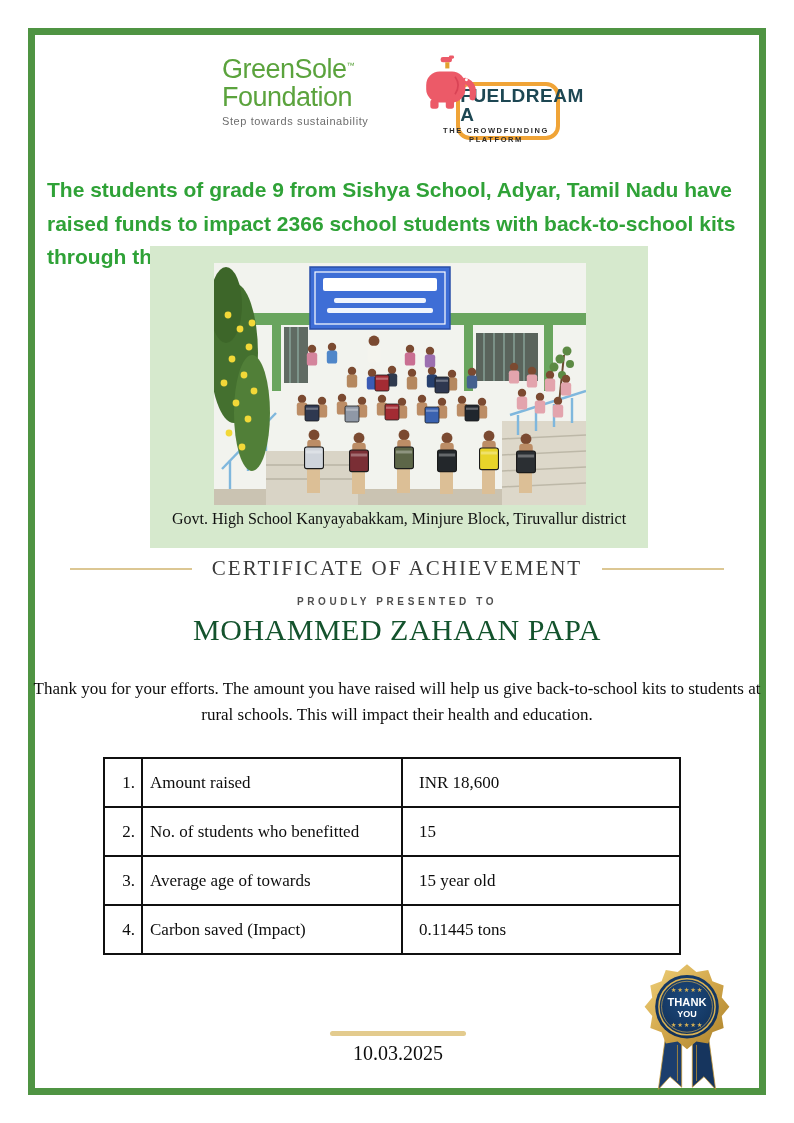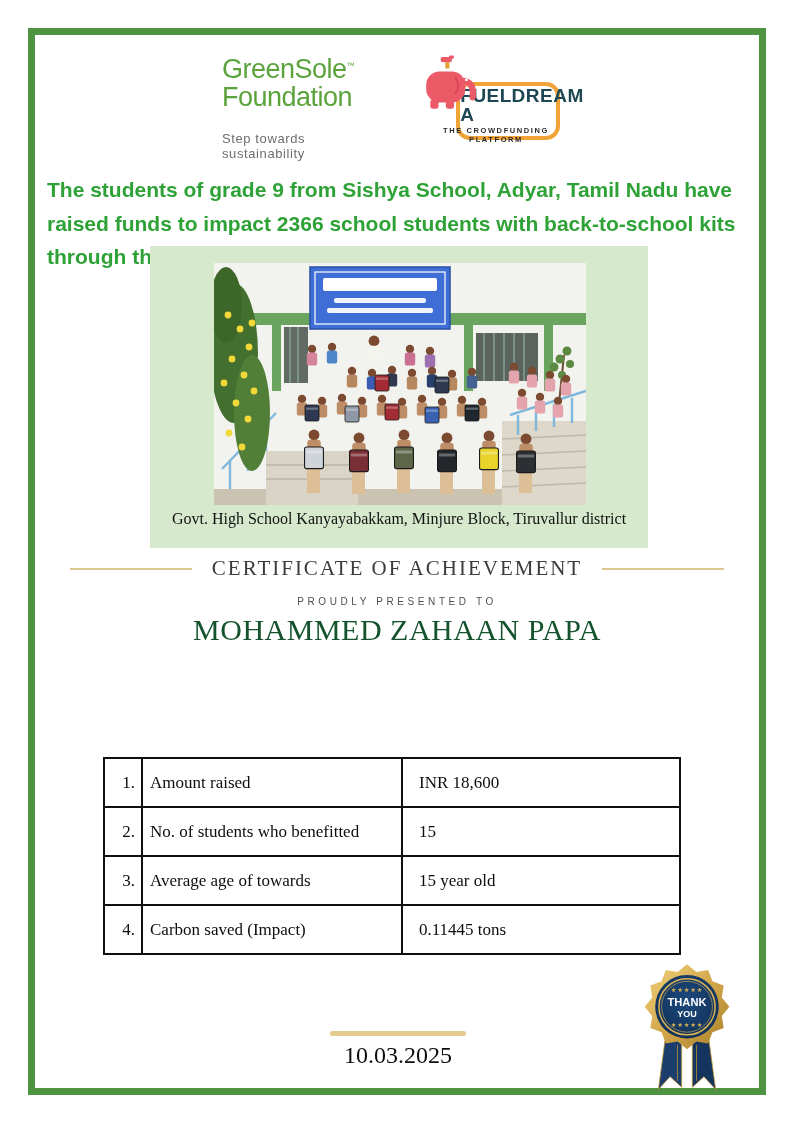--- a/index.html
+++ b/index.html
@@ -7,21 +7,21 @@
         font-family:"Liberation Sans","DejaVu Sans",sans-serif;}
   .frame{position:absolute;left:28px;top:28px;width:738px;height:1067px;
          border:7px solid #4f9443;box-sizing:border-box;}
 
   
   .logos{position:absolute;top:52px;left:0;width:794px;display:flex;justify-content:center;
          align-items:flex-start;gap:40px;}
   .gs-logo{width:158px;text-align:left;}
   .gs-line{font-size:27px;line-height:28px;color:#5ba33d;letter-spacing:-0.5px;}
   .gs-tm{font-size:8px;vertical-align:super;color:#5ba33d;}
-  .gs-tag{margin-top:20px;font-size:13px;color:#6d6d6d;letter-spacing:0.6px;}
+  .gs-tag{margin-top:4px;font-size:11px;color:#6d6d6d;letter-spacing:0.6px;}
   .fad-logo{position:relative;width:152px;height:88px;}
   .fad-box{position:absolute;left:36px;top:6px;width:104px;height:58px;border:4px solid #f0a437;
            border-radius:14px;box-sizing:border-box;display:flex;flex-direction:row;
            justify-content:center;padding-left:28px;margin-top:24px;}
   .fad-word{font-size:19px;font-weight:800;line-height:19px;color:#1d4753;letter-spacing:0.5px;}
   .fad-eleph{position:absolute;left:0;top:0;width:66px;height:70px;}
   .fad-tag{position:absolute;left:0;top:74px;width:152px;text-align:center;font-size:7.5px;
            font-weight:700;letter-spacing:1.6px;color:#2b2b2b;}
 
   
@@ -34,40 +34,40 @@
   .caption{position:absolute;left:0;top:264px;width:498px;text-align:center;
            font-family:"Liberation Serif","DejaVu Serif",serif;font-size:16px;color:#111;}
 
   
   .title-row{position:absolute;top:556px;left:0;width:794px;display:flex;justify-content:center;
              align-items:center;gap:20px;}
   .gold-line{width:122px;height:2px;background:#dcc793;}
   .cert-title{font-family:"Liberation Serif","DejaVu Serif",serif;font-size:21px;font-weight:400;
               letter-spacing:2px;color:#3b3b3b;white-space:nowrap;}
   .presented{position:absolute;top:596px;left:0;width:794px;text-align:center;font-size:10px;
-             font-weight:400;letter-spacing:3.6px;color:#4f4f4f;}
+             font-weight:700;letter-spacing:3.6px;color:#4f4f4f;}
   .recipient{position:absolute;top:613px;left:0;width:794px;text-align:center;
              font-family:"Liberation Serif","DejaVu Serif",serif;font-size:30px;color:#14532d;
              letter-spacing:0.5px;}
   .message{position:absolute;top:676px;left:27px;width:740px;text-align:center;
            font-family:"Liberation Serif","DejaVu Serif",serif;font-size:17px;line-height:1.55;color:#0d0d0d;}
 
   
   .info-table{position:absolute;left:103px;top:757px;border-collapse:collapse;
               font-family:"Liberation Serif","DejaVu Serif",serif;font-size:17px;color:#0d0d0d;}
   .info-table td{border:2px solid #101010;height:49px;vertical-align:middle;}
   .td-num{width:38px;text-align:right;padding-right:6px;box-sizing:border-box;}
   .td-label{width:260px;padding-left:7px;box-sizing:border-box;}
   .td-value{width:278px;padding-left:16px;box-sizing:border-box;}
 
   
   .date-line{position:absolute;left:330px;top:1031px;width:136px;height:5px;border-radius:3px;
              background:#e3cb8e;}
   .date-text{position:absolute;left:300px;top:1042px;width:196px;text-align:center;
-             font-family:"Liberation Serif","DejaVu Serif",serif;font-size:24px;color:#0d0d0d;}
+             font-family:"Liberation Serif","DejaVu Serif",serif;font-size:20px;color:#0d0d0d;}
   .badge{position:absolute;left:634px;top:962px;width:106px;height:134px;}
 </style>
 </head>
 <body>
 
 <div class="page">
   <div class="frame"></div>
 
   <div class="logos">
     <div class="gs-logo">
@@ -289,20 +289,21 @@
     <div class="caption">Govt. High School Kanyayabakkam, Minjure Block, Tiruvallur district</div>
   </div>
 
   <div class="title-row">
     <div class="gold-line"></div>
     <div class="cert-title">CERTIFICATE OF ACHIEVEMENT</div>
     <div class="gold-line"></div>
   </div>
   <div class="presented">PROUDLY PRESENTED TO</div>
   <div class="recipient">MOHAMMED ZAHAAN PAPA</div>
+  <div class="message">Thank you for your efforts. The amount you have raised will help us give back-to-school kits to students at rural schools. This will impact their health and education.</div>
 
   <table class="info-table">
     <tbody>
       <tr>
         <td class="td-num">1.</td>
         <td class="td-label">Amount raised</td>
         <td class="td-value">INR 18,600</td>
       </tr>
       <tr>
         <td class="td-num">2.</td>

